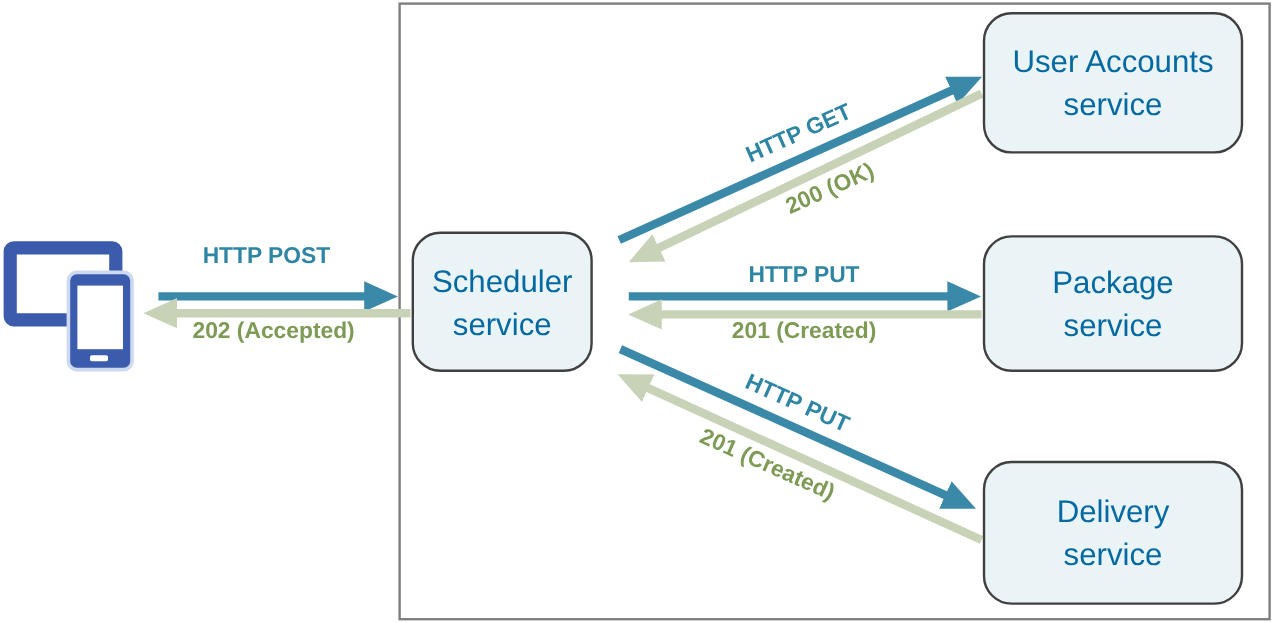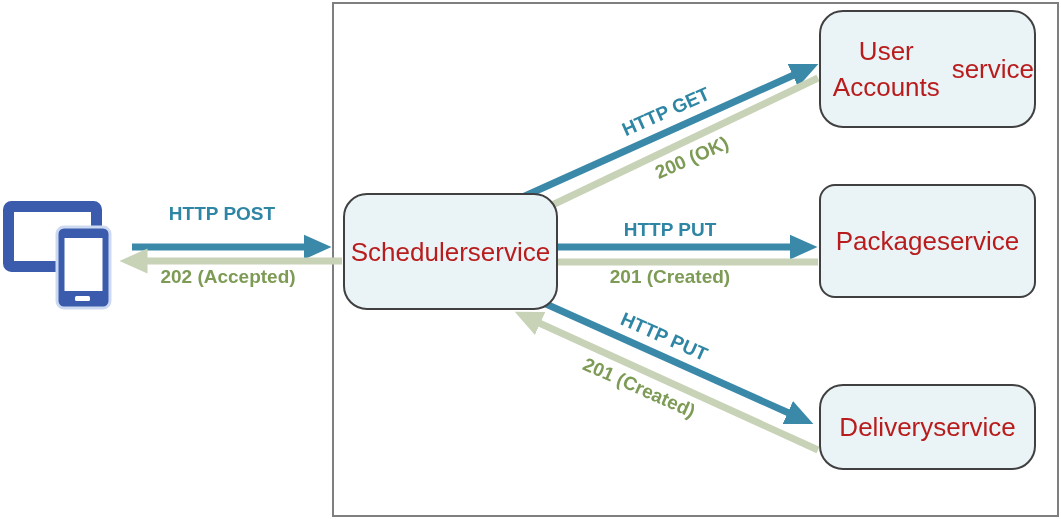--- a/index.html
+++ b/index.html
@@ -22,31 +22,32 @@
     z-index: 0;
   }
   .node {
     position: absolute;
     z-index: 2;
     box-sizing: border-box;
     background: #EAF3F6;
     border: 2px solid #404040;
     border-radius: 24px;
     display: flex;
+    flex-direction: column;
     align-items: center;
     justify-content: center;
     font-size: 26px;
     line-height: 36px;
-    color: #b91c1c;
+    color: #0369a1;
     text-align: center;
   }
-  .node-scheduler    { left: 343px; top: 193px; width: 215px; height: 117px; }
+  .node-scheduler    { left: 343px; top: 193px; width: 151px; height: 117px; }
   .node-user-accounts{ left: 819px; top:  10px; width: 217px; height: 118px; }
-  .node-package      { left: 819px; top: 184px; width: 217px; height: 114px; border-radius: 16px; }
-  .node-delivery     { left: 819px; top: 384px; width: 217px; height: 86px; }
+  .node-package      { left: 819px; top: 196px; width: 217px; height: 114px; }
+  .node-delivery     { left: 819px; top: 384px; width: 217px; height: 120px; }
 
   .edge-label {
     position: absolute;
     z-index: 3;
     white-space: nowrap;
     font-size: 19px;
     font-weight: bold;
     transform: translate(-50%, -50%);
   }
   .req-label { color: #2F86A4; }

